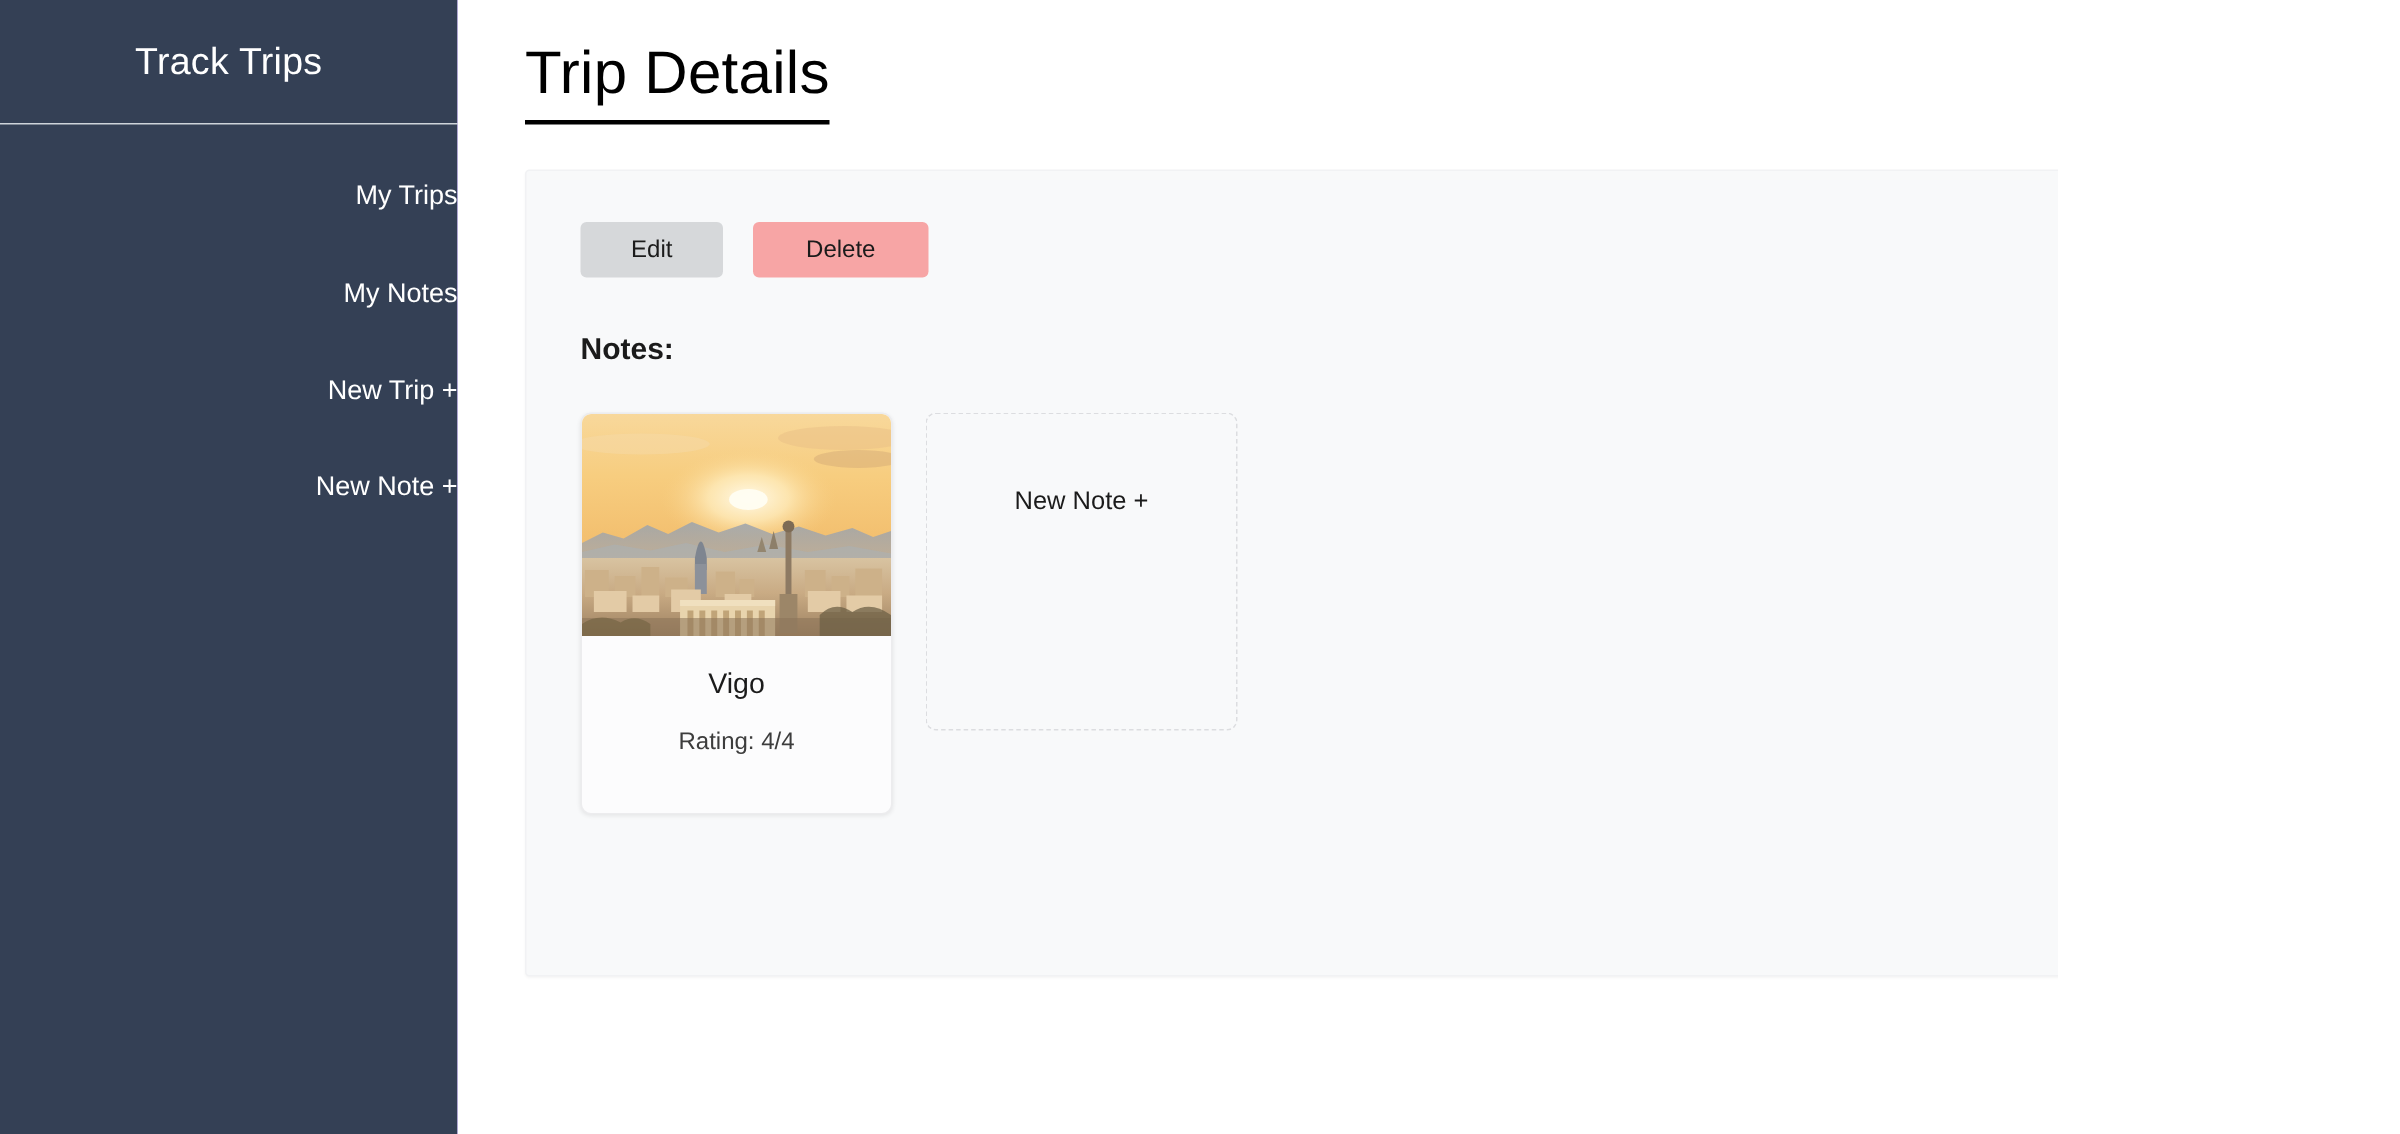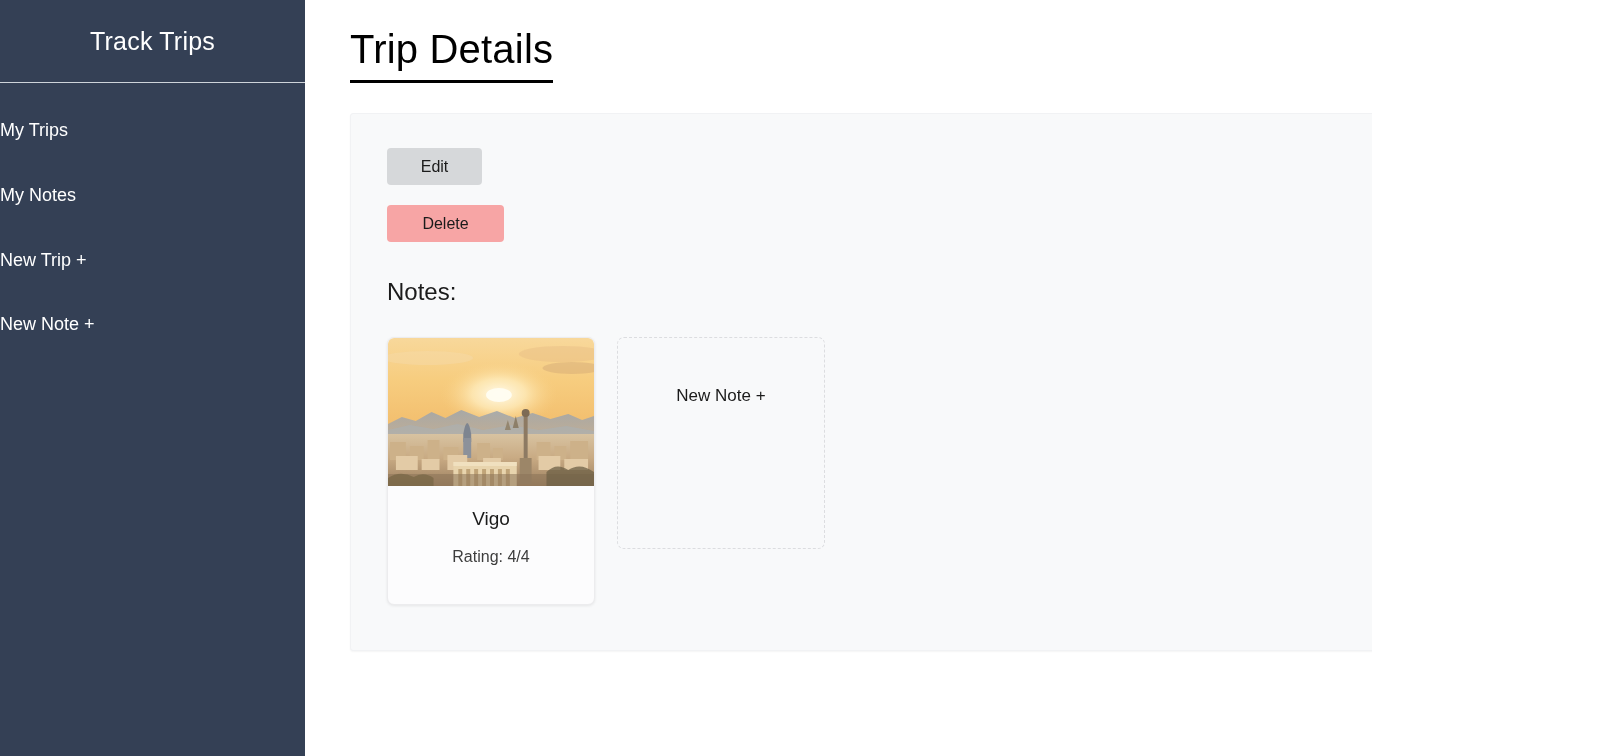--- a/index.html
+++ b/index.html
@@ -44,21 +44,21 @@
     letter-spacing: 0.2px;
     border-bottom: 1px solid #ced4da;
   }
   .sidebar-nav {
     padding-top: 26px;
     display: flex;
     flex-direction: column;
   }
   .nav-item {
     display: block;
-    text-align: left;
+    text-align: right;
     color: #ffffff;
     font-size: 18px;
     font-weight: 400;
     padding: 12px 0;
     margin-bottom: 21px;
     text-decoration: none;
     cursor: pointer;
     line-height: 1.1;
   }
   .nav-item:last-child { margin-bottom: 0; }
@@ -107,21 +107,20 @@
     display: inline-block;
     margin: 0 7px;
     color: #1b1b1b;
     font-weight: 300;
   }
 
   .actions {
     display: flex;
     gap: 20px;
     margin-bottom: 36px;
-    flex-direction: column;
   }
   .btn {
     border: none;
     border-radius: 4px;
     font-family: "Liberation Sans", sans-serif;
     font-size: 16px;
     font-weight: 400;
     color: #1b1b1b;
     cursor: pointer;
     padding: 0 10px;
@@ -136,22 +135,22 @@
     height: 37px;
   }
   .btn-delete {
     background: #f7a5a5;
     width: 117px;
     height: 37px;
     text-align: center;
   }
 
   .notes-label {
-    font-size: 24px;
-    font-weight: 400;
+    font-size: 20px;
+    font-weight: 700;
     color: #1b1b1b;
     margin: 0 0 30px 0;
     line-height: 1.2;
   }
 
   .notes-row {
     display: flex;
     align-items: flex-start;
     gap: 22px;
   }

